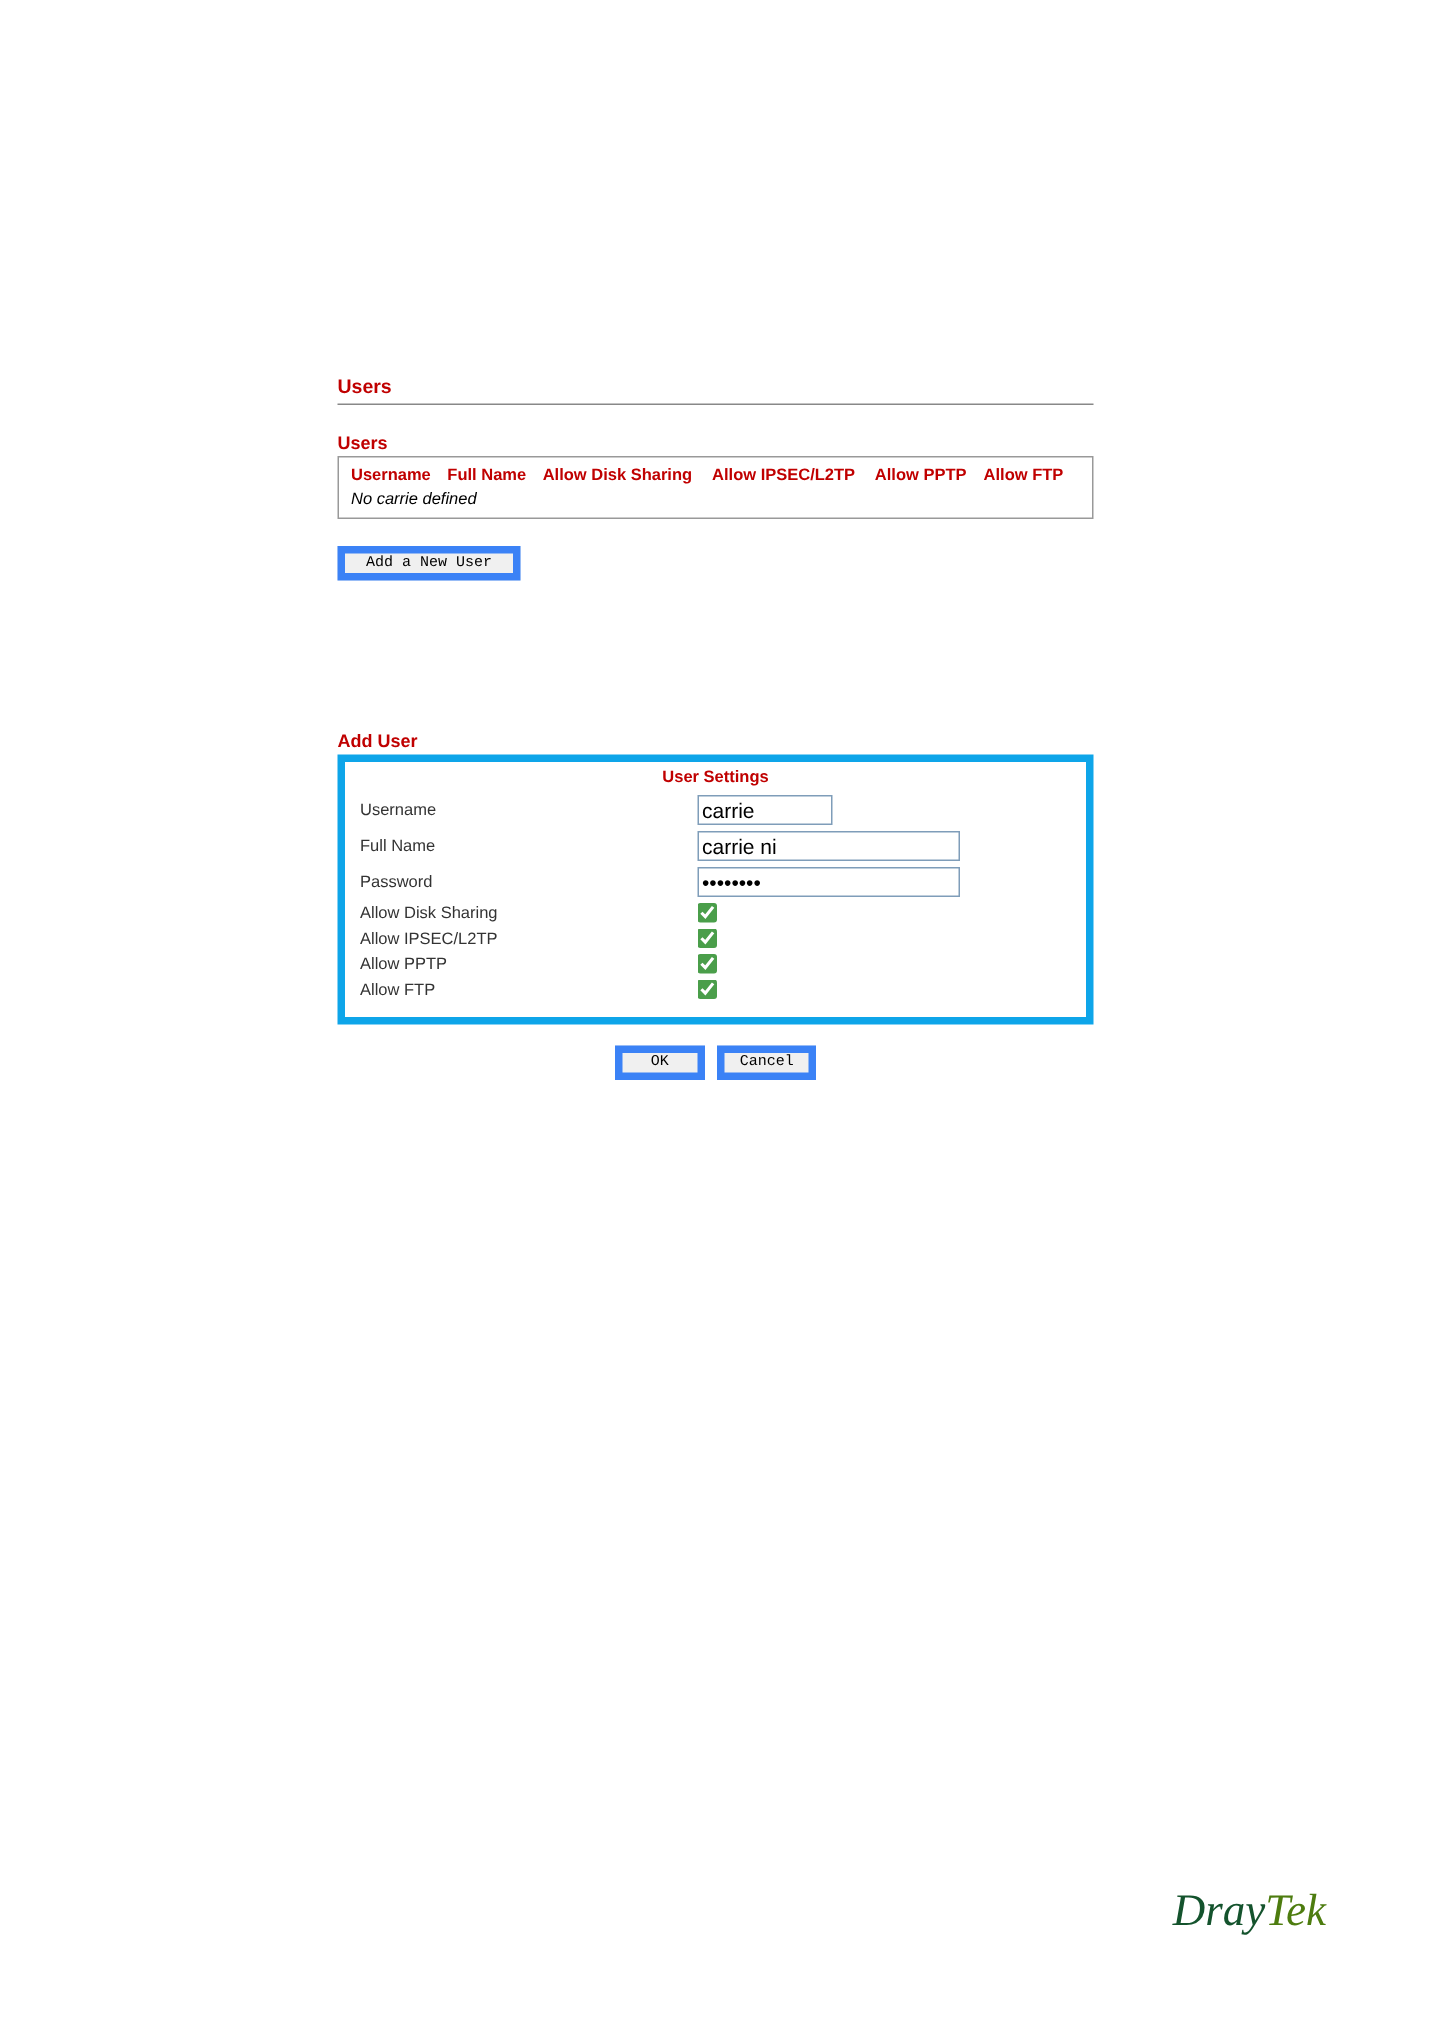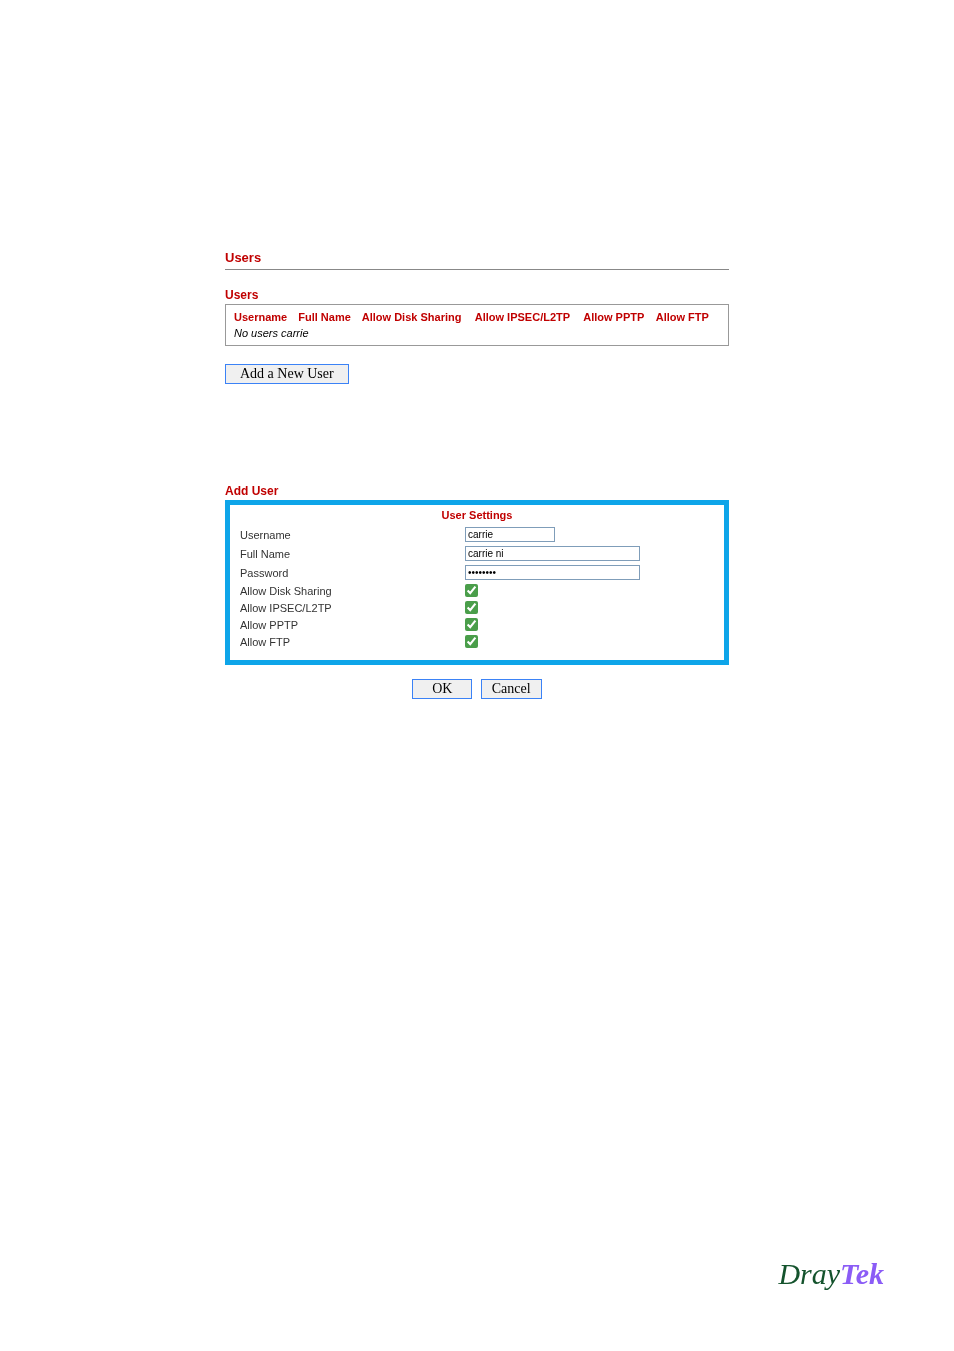--- a/index.html
+++ b/index.html
@@ -45,26 +45,26 @@
       color: #c00000;
       font-weight: bold;
       text-align: left;
       padding: 2px 8px 2px 0;
     }
     .users-table td {
       font-style: italic;
       padding-top: 2px;
     }
     .btn {
-      border: 1px solid #3b82f6;
+      border: 5px solid #3b82f6;
       background: #f0f0f0;
-      font-size: 14px;
+      font-size: 10px;
       padding: 1px 10px;
       cursor: pointer;
-      font-family: Liberation Serif, serif;
+      font-family: Liberation Mono, monospace;
     }
     .btn-add {
       padding: 1px 14px;
     }
     .spacer-large {
       height: 100px;
     }
     .settings-box {
       border: 5px solid #0ea5e9;
       padding: 4px 10px 8px 10px;
@@ -80,21 +80,21 @@
     .settings-row {
       display: flex;
       align-items: center;
       margin-bottom: 4px;
     }
     .settings-label {
       width: 225px;
       color: #333;
     }
     .text-input {
-      font-size: 10px;
+      font-size: 14px;
       padding: 1px 2px;
       border: 1px solid #7f9db9;
       width: 175px;
     }
     .text-input-sm {
       width: 90px;
     }
     .checkbox {
       accent-color: #4a9e4a;
     }
@@ -112,22 +112,22 @@
       bottom: 60px;
       font-size: 30px;
       font-style: italic;
       font-family: Georgia, 'Times New Roman', serif;
     }
     .logo .dray {
       color: #14532d;
       font-weight: normal;
     }
     .logo .tek {
-      color: #8b5cf6;
-      font-weight: bold;
+      color: #4d7c0f;
+      font-weight: normal;
     }
   </style>
 </head>
 <body>
 
 <div class="content">
 
   
   <div class="section-title">Users</div>
 
@@ -139,21 +139,21 @@
           <th>Username</th>
           <th>Full Name</th>
           <th>Allow Disk Sharing</th>
           <th>Allow IPSEC/L2TP</th>
           <th>Allow PPTP</th>
           <th>Allow FTP</th>
         </tr>
       </thead>
       <tbody>
         <tr>
-          <td colspan="6">No users carrie</td>
+          <td colspan="6">No carrie defined</td>
         </tr>
       </tbody>
     </table>
   </div>
 
   <button class="btn btn-add">Add a New User</button>
 
   <div class="spacer-large"></div>
 
   

